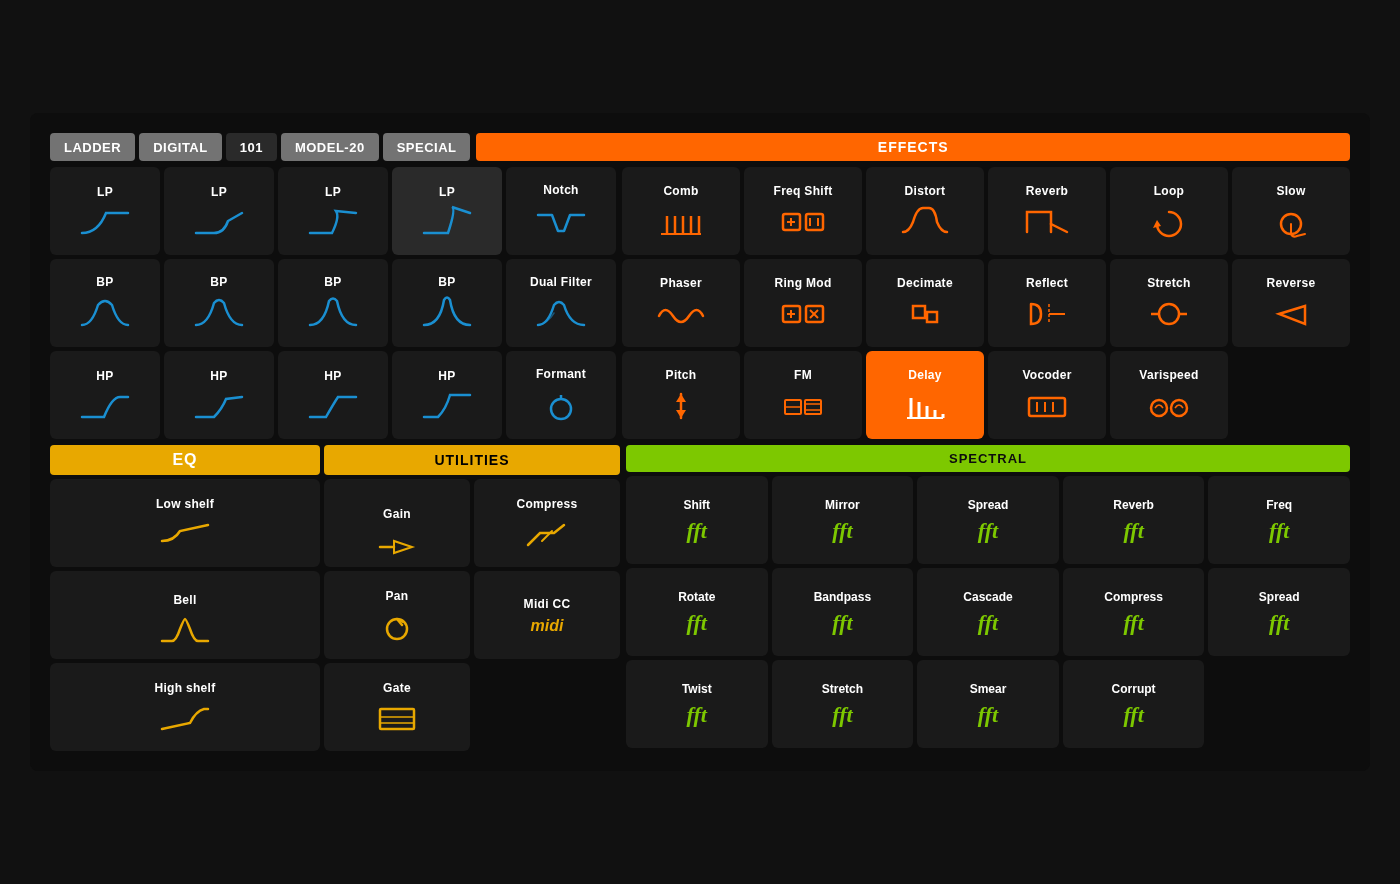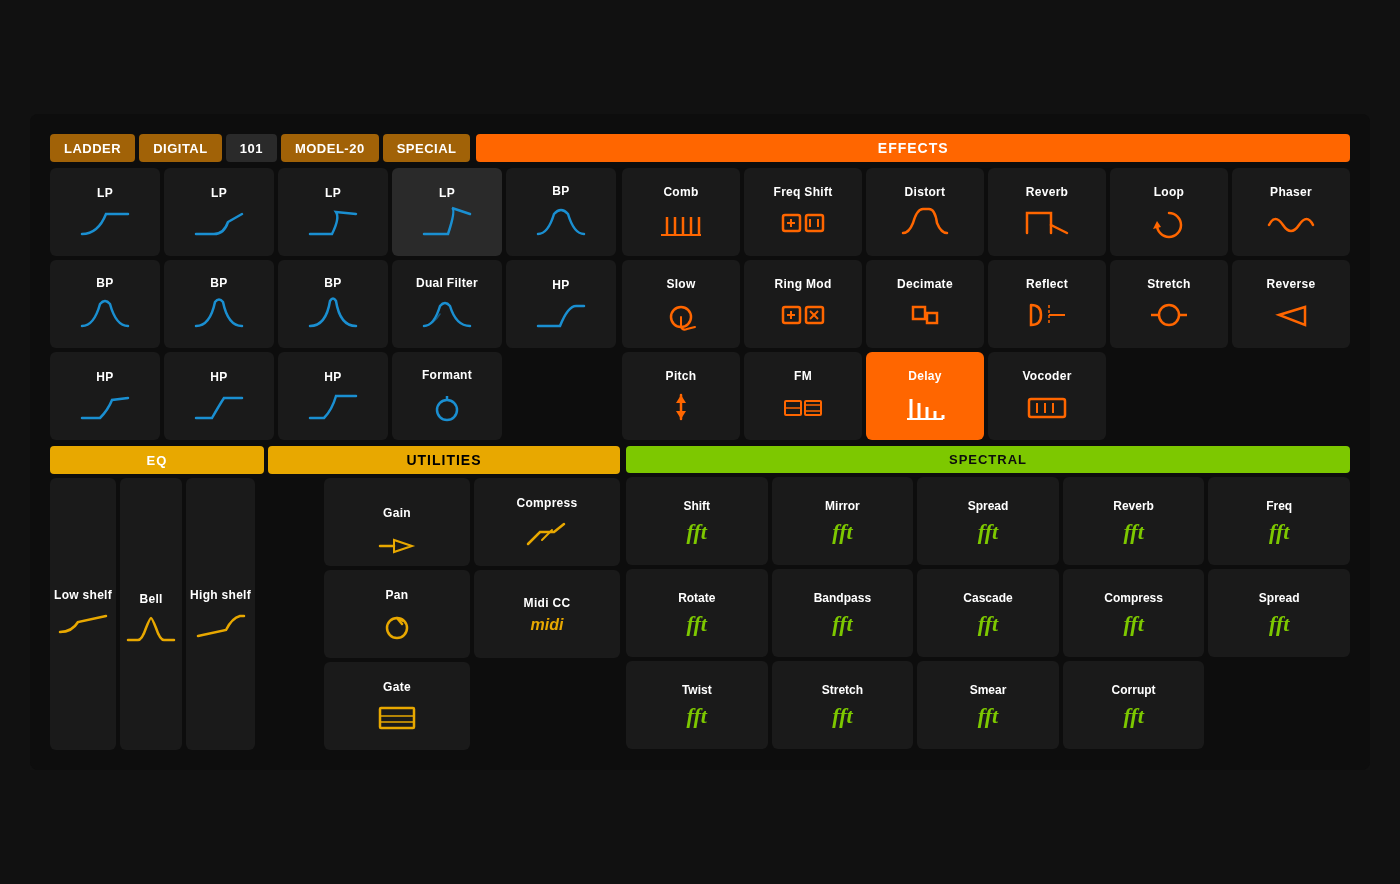--- a/index.html
+++ b/index.html
@@ -17,21 +17,21 @@
       padding: 20px;
       border-radius: 8px;
     }
 
     
     .filter-tabs {
       display: flex;
       gap: 4px;
     }
     .filter-tab {
-      background: #a16207;
+      background: #737373;
       color: #fff;
       font-size: 13px;
       font-weight: bold;
       padding: 6px 14px;
       border-radius: 4px;
       cursor: pointer;
       text-transform: uppercase;
       letter-spacing: 0.5px;
       border: none;
     }
@@ -178,20 +178,28 @@
         </div>
       </div>
       <div class="cell dark-cell">
         <span class="cell-label">LP</span>
         <div class="cell-icon icon-blue">
           <svg width="54" height="34" viewBox="0 0 54 34">
             <path d="M4 28 L28 28 Q36 4 32 2 L50 8" stroke="#1a8fd1" stroke-width="2.5" fill="none" stroke-linecap="round"></path>
           </svg>
         </div>
       </div>
+      <div class="cell">
+        <span class="cell-label">Notch</span>
+        <div class="cell-icon icon-blue">
+          <svg width="54" height="38" viewBox="0 0 54 38">
+            <path d="M4 12 L18 12 L24 28 L30 28 L36 12 L50 12" stroke="#1a8fd1" stroke-width="2.5" fill="none" stroke-linecap="round" stroke-linejoin="round"></path>
+          </svg>
+        </div>
+      </div>
 
       <div class="cell">
         <span class="cell-label">BP</span>
         <div class="cell-icon icon-blue">
           <svg width="54" height="38" viewBox="0 0 54 38">
             <path d="M4 30 Q14 30 20 10 Q27 2 34 10 Q40 30 50 30" stroke="#1a8fd1" stroke-width="2.5" fill="none" stroke-linecap="round"></path>
           </svg>
         </div>
       </div>
       <div class="cell">
@@ -320,34 +328,34 @@
       <div class="cell">
         <span class="cell-label">Loop</span>
         <div class="cell-icon">
           <svg width="52" height="36" viewBox="0 0 52 36">
             <path d="M26 8 A12 12 0 1 1 14 20" stroke="#ff6600" stroke-width="2.5" fill="none" stroke-linecap="round"></path>
             <polygon points="14,16 10,24 18,22" fill="#ff6600"></polygon>
           </svg>
         </div>
       </div>
       <div class="cell">
-        <span class="cell-label">Phaser</span>
-        <div class="cell-icon">
-          <svg width="52" height="36" viewBox="0 0 52 36">
-            <path d="M4 20 Q10 8 18 20 Q26 32 34 20 Q42 8 48 20" stroke="#ff6600" stroke-width="2.5" fill="none" stroke-linecap="round"></path>
-          </svg>
-        </div>
-      </div>
-
-      <div class="cell">
         <span class="cell-label">Slow</span>
         <div class="cell-icon">
           <svg width="52" height="36" viewBox="0 0 52 36">
             <circle cx="26" cy="20" r="10" stroke="#ff6600" stroke-width="2.5" fill="none"></circle>
             <path d="M26 20 L26 30 Q28 34 32 32 L40 30" stroke="#ff6600" stroke-width="2" fill="none" stroke-linecap="round"></path>
+          </svg>
+        </div>
+      </div>
+
+      <div class="cell">
+        <span class="cell-label">Phaser</span>
+        <div class="cell-icon">
+          <svg width="52" height="36" viewBox="0 0 52 36">
+            <path d="M4 20 Q10 8 18 20 Q26 32 34 20 Q42 8 48 20" stroke="#ff6600" stroke-width="2.5" fill="none" stroke-linecap="round"></path>
           </svg>
         </div>
       </div>
       <div class="cell">
         <span class="cell-label">Ring Mod</span>
         <div class="cell-icon">
           <svg width="52" height="36" viewBox="0 0 52 36">
             <rect x="6" y="10" width="17" height="16" rx="2" stroke="#ff6600" stroke-width="2.5" fill="none"></rect>
             <rect x="29" y="10" width="17" height="16" rx="2" stroke="#ff6600" stroke-width="2.5" fill="none"></rect>
             <line x1="14" y1="14" x2="14" y2="22" stroke="#ff6600" stroke-width="2"></line>
@@ -434,35 +442,46 @@
         <span class="cell-label">Vocoder</span>
         <div class="cell-icon">
           <svg width="52" height="36" viewBox="0 0 52 36">
             <rect x="8" y="10" width="36" height="18" rx="2" stroke="#ff6600" stroke-width="2.5" fill="none"></rect>
             <line x1="16" y1="14" x2="16" y2="24" stroke="#ff6600" stroke-width="2"></line>
             <line x1="24" y1="14" x2="24" y2="24" stroke="#ff6600" stroke-width="2"></line>
             <line x1="32" y1="14" x2="32" y2="24" stroke="#ff6600" stroke-width="2"></line>
           </svg>
         </div>
       </div>
+      <div class="cell">
+        <span class="cell-label">Varispeed</span>
+        <div class="cell-icon">
+          <svg width="52" height="36" viewBox="0 0 52 36">
+            <ellipse cx="16" cy="20" rx="8" ry="8" stroke="#ff6600" stroke-width="2.5" fill="none"></ellipse>
+            <ellipse cx="36" cy="20" rx="8" ry="8" stroke="#ff6600" stroke-width="2.5" fill="none"></ellipse>
+            <path d="M12 20 Q16 14 20 20" stroke="#ff6600" stroke-width="1.5" fill="none"></path>
+            <path d="M32 20 Q36 14 40 20" stroke="#ff6600" stroke-width="1.5" fill="none"></path>
+          </svg>
+        </div>
+      </div>
 
       <div style="background:transparent;"></div>
     </div>
   </div>
 
   <div class="bottom-section">
 
     <div style="display:flex; flex-direction:column; gap:4px; width:570px;">
       <div style="display:flex; gap:4px;">
-        <div style="background:#e8a800; color:#fff; font-size:13px; font-weight:bold; text-align:center; padding:6px; border-radius:4px; width:214px; letter-spacing:1px; display:flex; align-items:center; justify-content:center;">EQ</div>
+        <div style="background:#e8a800; color:#fff; font-size:16px; font-weight:bold; text-align:center; padding:6px; border-radius:4px; width:270px; letter-spacing:1px; display:flex; align-items:center; justify-content:center;">EQ</div>
         <div style="background:#e8a800; color:#000000; font-size:14px; font-weight:bold; text-align:center; padding:6px; border-radius:4px; flex:1; letter-spacing:1px; display:flex; align-items:center; justify-content:center;">UTILITIES</div>
       </div>
       <div style="display:flex; gap:4px;">
 
-        <div style="display:flex; flex-direction:row; gap:4px; width:270px;">
+        <div style="display:flex; flex-direction:column; gap:4px; width:270px;">
           <div class="cell" style="min-height:88px;">
             <span class="cell-label" style="color:#fff;">Low shelf</span>
             <div class="cell-icon">
               <svg width="54" height="34" viewBox="0 0 54 34">
                 <path d="M4 24 Q16 24 22 14 L50 8" stroke="#e8a800" stroke-width="2.5" fill="none" stroke-linecap="round"></path>
               </svg>
             </div>
           </div>
           <div class="cell" style="min-height:88px;">
             <span class="cell-label" style="color:#fff;margin-top:8px;">Bell</span>

